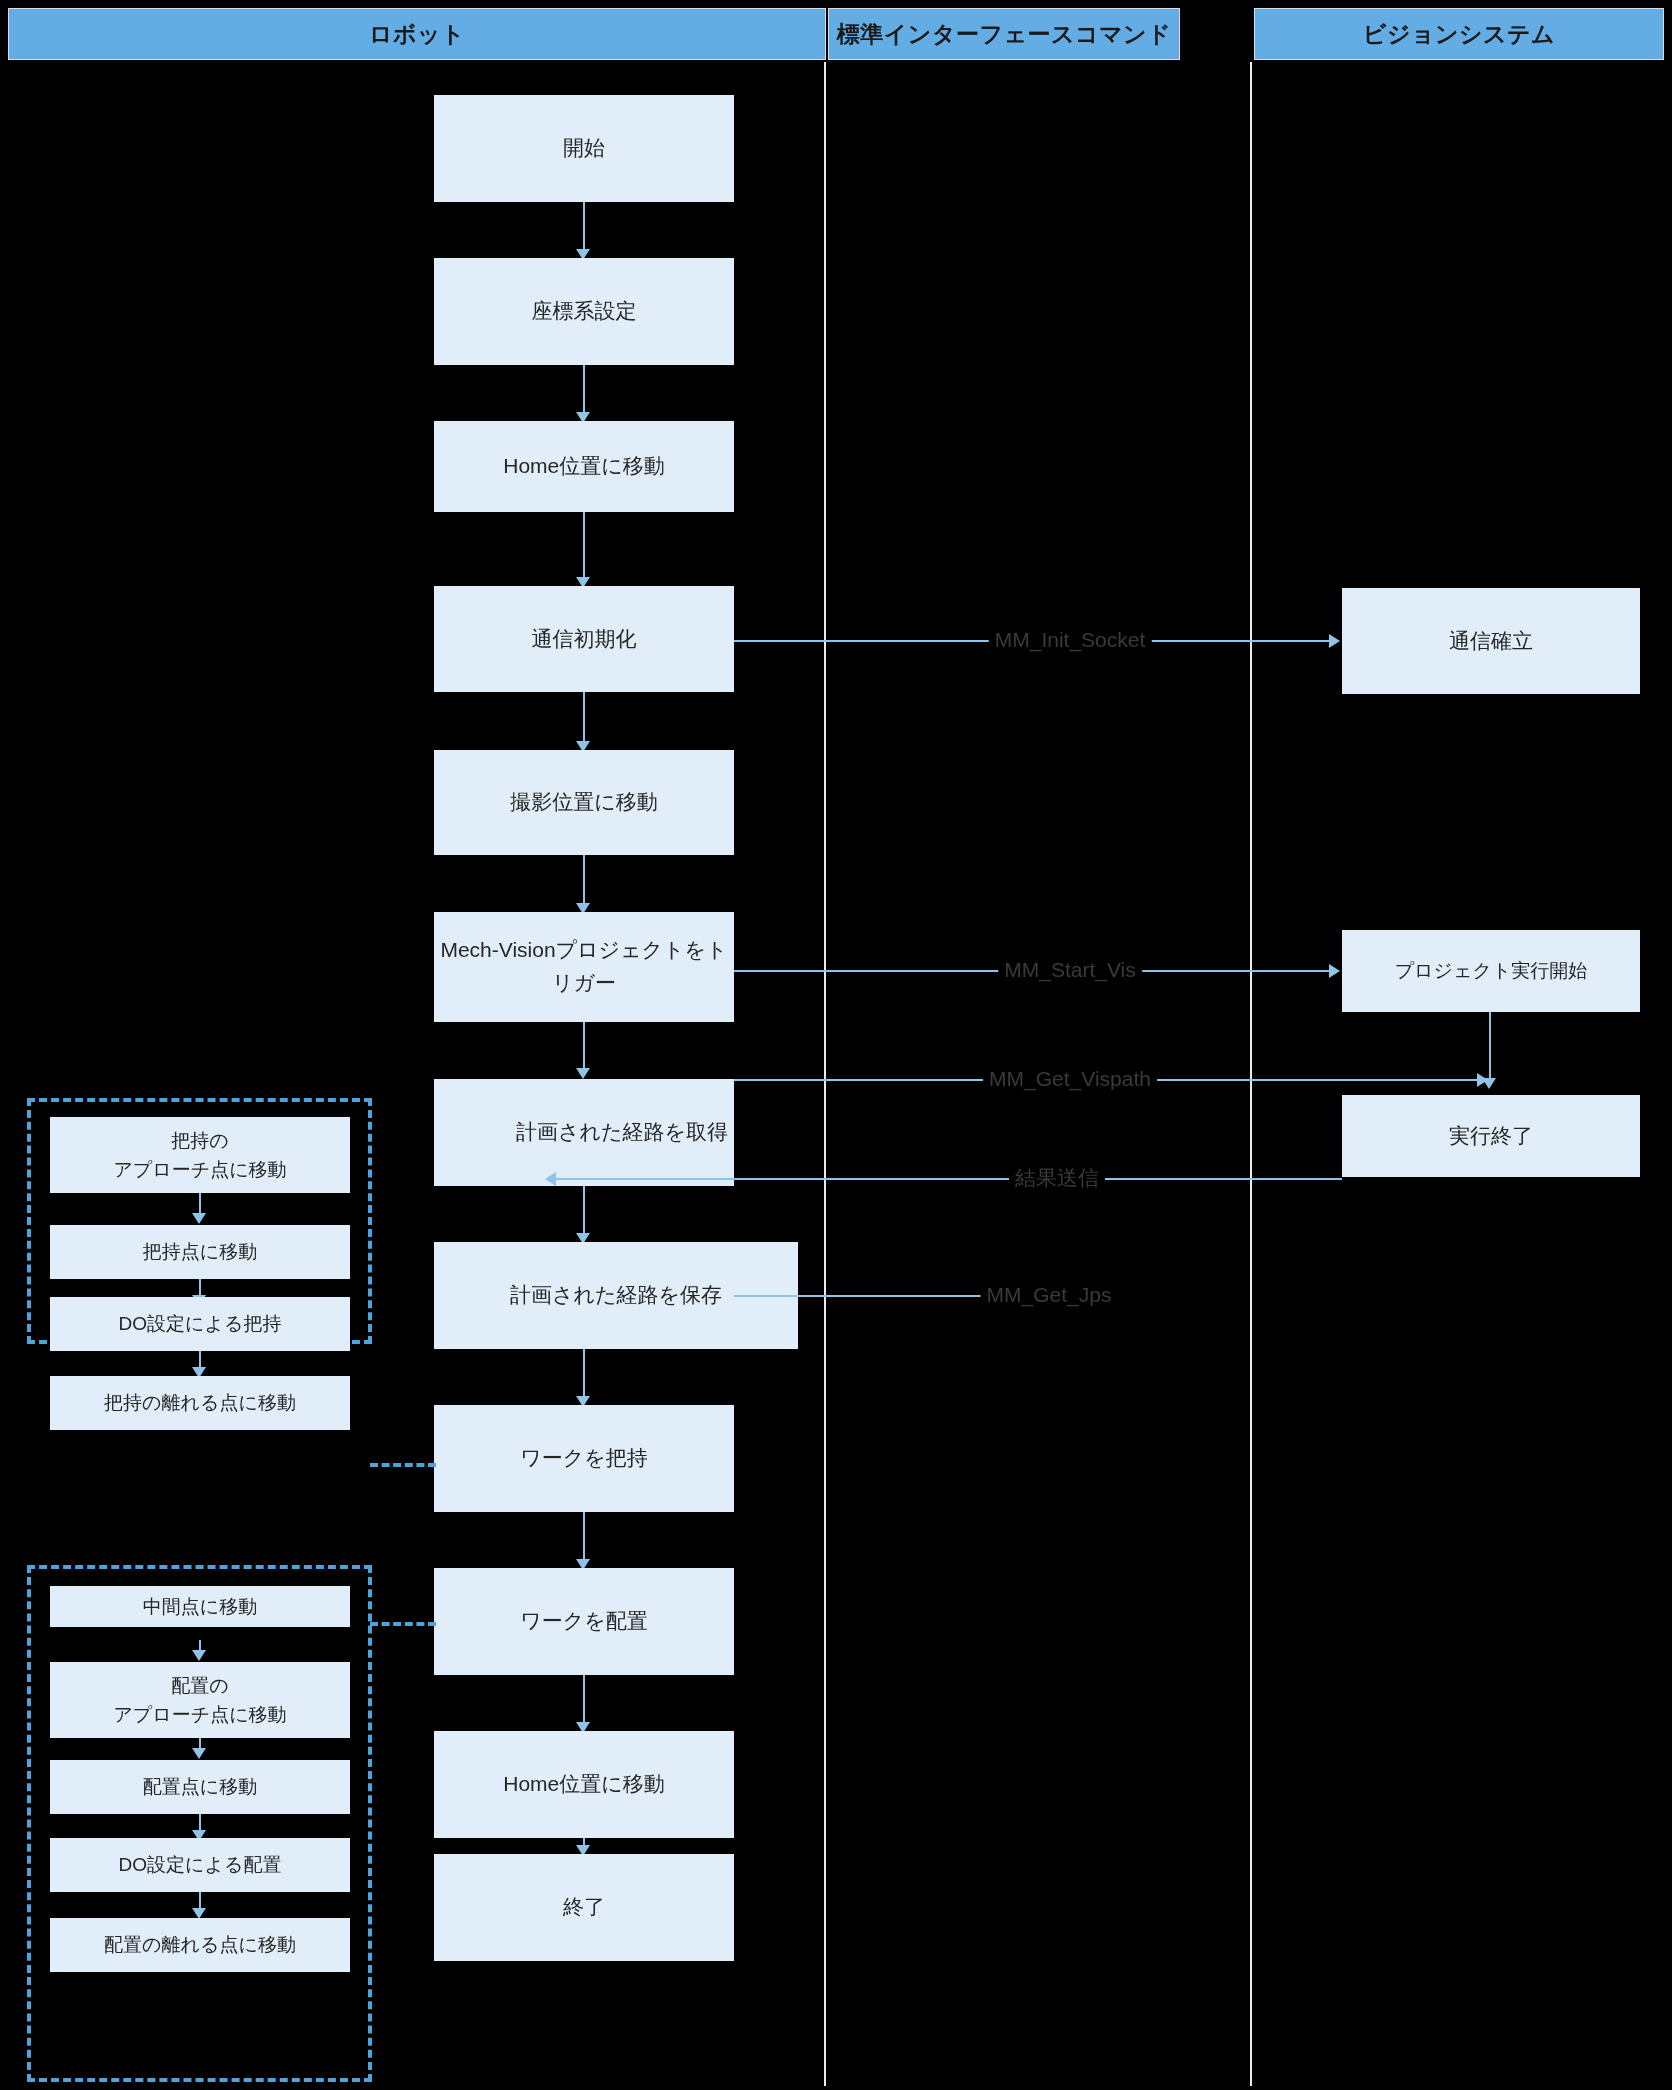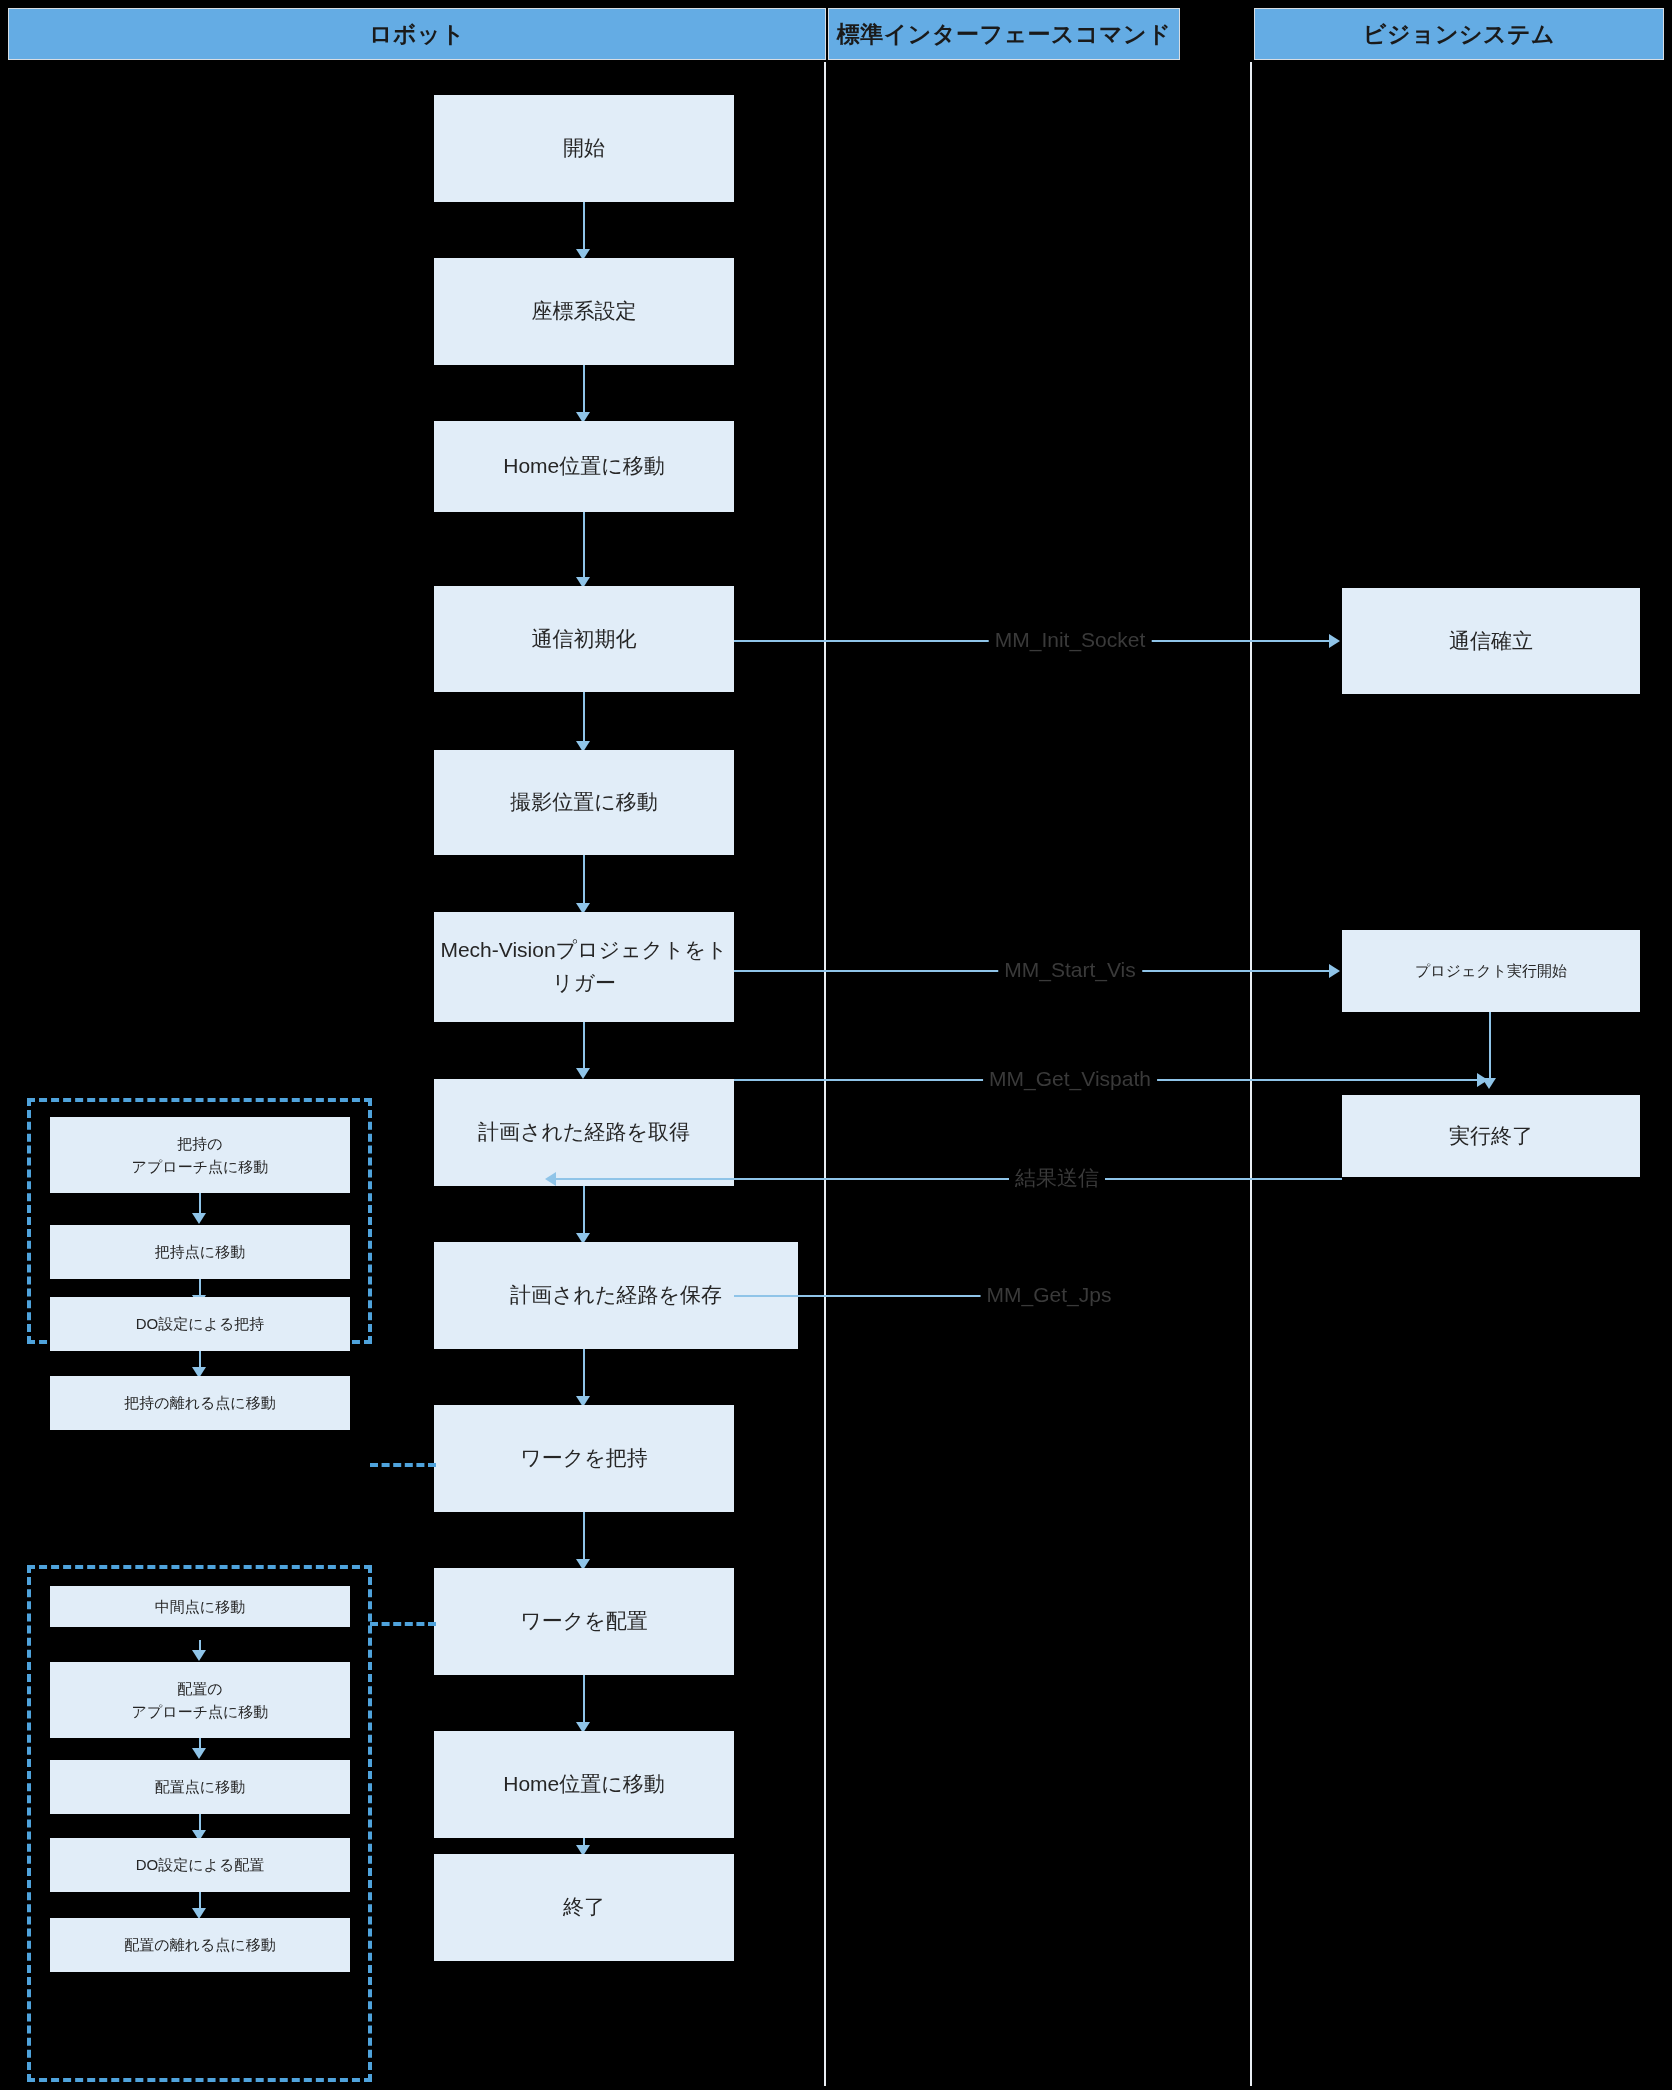--- a/index.html
+++ b/index.html
@@ -50,21 +50,21 @@
     display: flex;
     align-items: center;
     justify-content: center;
     text-align: center;
     color: #262626;
     font-size: 21px;
     line-height: 1.55;
     padding: 2px 6px;
   }
   .node.small {
-    font-size: 15px;
+    font-size: 19px;
   }
 
   
   .vline {
     position: absolute;
     width: 2px;
     background: #8FC4E8;
   }
   .hline {
     position: absolute;
@@ -188,21 +188,21 @@
   </div>
 
   <div class="node" style="left:434px; top:750px; width:300px; height:105px;">
     <span>撮影位置に移動</span>
   </div>
 
   <div class="node" style="left:434px; top:912px; width:300px; height:110px;">
     <span>Mech-Visionプロジェクトをトリガー</span>
   </div>
 
-  <div class="node" style="left:434px; top:1079px; width:300px; height:107px;">
+  <div class="node" style="left:434px; top:1079px; width:300px; height:107px;justify-content:flex-end;">
     <span>計画された経路を取得</span>
   </div>
 
   <div class="node" style="left:434px; top:1242px; width:364px; height:107px;">
     <span>計画された経路を保存</span>
   </div>
 
   <div class="node" style="left:434px; top:1405px; width:300px; height:107px;">
     <span>ワークを把持</span>
   </div>

